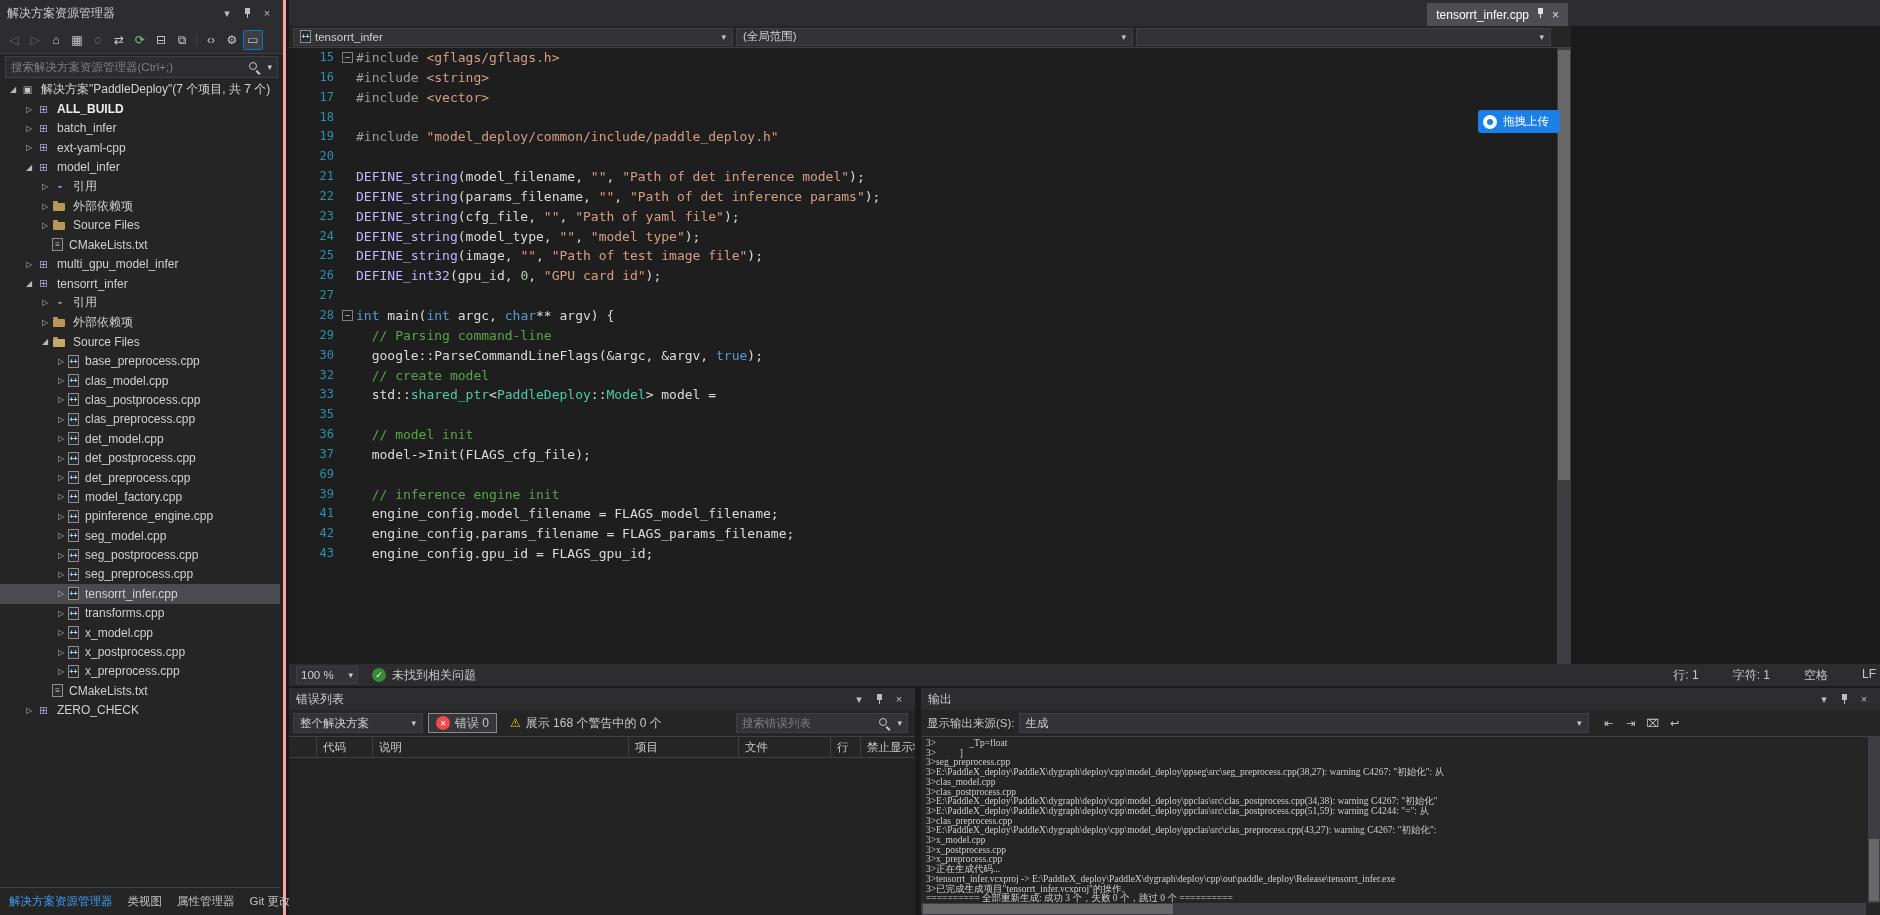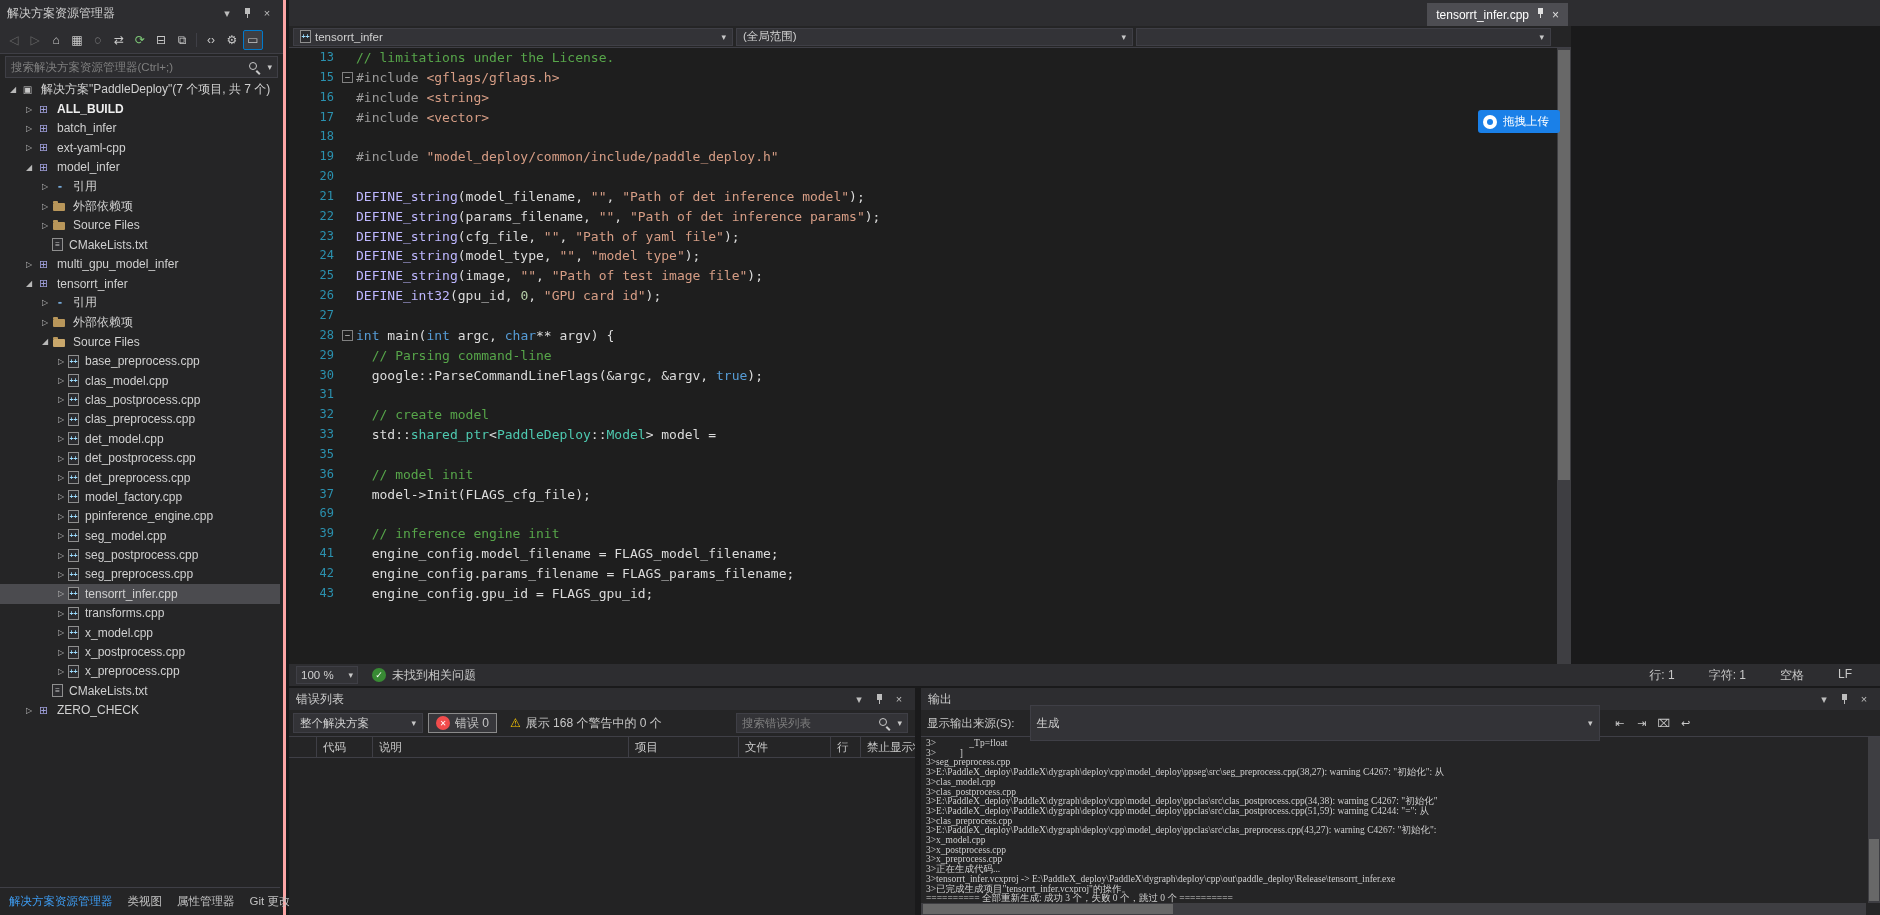--- a/index.html
+++ b/index.html
@@ -64,40 +64,40 @@
 .fold{width:17px;flex:none;display:flex;align-items:center;justify-content:center}
 .fbox{width:11px;height:11px;border:1px solid #808080;color:#c8c8c8;font-size:9px;line-height:9px;text-align:center;background:#1e1e1e}
 .ct{flex:1}
 .tk-cm{color:#57a64a}.tk-pp{color:#9b9b9b}.tk-st{color:#d69d85}.tk-mc{color:#beb7ff}
 .tk-kw{color:#569cd6}.tk-ty{color:#4ec9b0}.tk-nm{color:#b5cea8}.tk-pl{color:#dcdcdc}
 #vscroll{position:absolute;left:1268px;top:48px;width:14px;height:616px;background:#3e3e42}
 #vscroll .thumb{position:absolute;left:1px;right:1px;top:2px;height:430px;background:#686868}
 #estatus{position:absolute;left:0;right:0;top:664px;height:22px;background:#2d2d30;display:flex;align-items:center;font-size:12px;color:#c8c8c8}
 #zoomdd{display:flex;align-items:center;margin-left:7px;width:62px;height:18px;padding:0 4px}
 .okc{width:14px;height:14px;border-radius:50%;background:#388a34;color:#fff;font-size:9px;display:inline-flex;align-items:center;justify-content:center;margin:0 6px 0 14px;flex:none}
-.statR{margin-left:auto;display:flex;gap:34px;padding-right:28px;white-space:nowrap}
+.statR{margin-left:auto;display:flex;gap:34px;padding-right:4px;white-space:nowrap}
 
 #panels{position:absolute;left:0;right:0;top:688px;bottom:0}
 #errorlist{position:absolute;left:0;top:0;bottom:0;width:626px;background:#252526}
 .etoolbar{height:27px;display:flex;align-items:center;gap:5px;padding:0 4px;border-bottom:1px solid #3f3f46;background:#252526}
 #scope-dd{width:130px;height:20px}
 .filterbtn{height:20px;display:flex;align-items:center;gap:5px;padding:0 7px;font-size:12px;color:#c8c8c8;border:1px solid transparent;white-space:nowrap}
 .filterbtn.boxed{border-color:#8a8a8a;background:#37373b}
 .errc{width:14px;height:14px;border-radius:50%;background:#f14c4c;color:#fff;font-size:8px;display:inline-flex;align-items:center;justify-content:center;font-weight:bold;flex:none}
 .warnt{color:#fc0;font-size:12px}
 .esearch{margin-left:auto;margin-right:3px;width:172px;height:20px;background:#333337;border:1px solid #3f3f46;display:flex;align-items:center;padding:0 5px}
 .esearch input{flex:1;min-width:0;background:transparent;border:0;outline:none;color:#bbb;font-size:11.5px;font-family:Liberation Mono, monospace}
 .esearch input::placeholder{color:#7f7f7f}
 .ehead{position:absolute;left:0;right:0;top:49px;height:21px;display:flex;border-bottom:1px solid #3f3f46;background:#252526}
 .ecol{border-right:1px solid #3f3f46;display:flex;align-items:center;padding:0 6px;font-size:11.5px;color:#c8c8c8;white-space:nowrap;overflow:hidden}
 .c0{width:28px}.c1{width:56px}.c2{width:256px}.c3{width:110px}.c4{width:92px}.c5{width:30px}.c6{flex:1;border-right:0}
 .ebody{position:absolute;left:0;right:0;top:70px;bottom:0;background:#232324}
 #output{position:absolute;left:632px;right:0;top:0;bottom:0;background:#252526}
 .otoolbar{height:27px;display:flex;align-items:center;padding:0 6px;border-bottom:1px solid #3f3f46;font-size:11.5px;white-space:nowrap}
-#odd{width:570px;height:36px;margin-left:15px}
+#odd{width:570px;height:20px;margin-left:4px}
 .oicons{display:flex;gap:2px;margin-left:10px}
 .oicons .tbi{font-size:11px}
 #output-text{position:absolute;left:5px;right:16px;top:51px;bottom:12px;overflow:hidden;font-family:Liberation Serif, serif;font-size:9.5px;line-height:9.7px;color:#d0d0d0;white-space:pre}
 #ohscroll{position:absolute;left:0;right:14px;bottom:0;height:12px;background:#3e3e42}
 #ohscroll .thumb{position:absolute;left:2px;top:1px;bottom:1px;width:250px;background:#686868}
 #ovscroll{position:absolute;right:0;top:49px;bottom:12px;width:12px;background:#3e3e42}
 #ovscroll .thumb{position:absolute;left:1px;right:1px;bottom:2px;height:62px;background:#686868}
 
 #upload-btn{position:absolute;left:1478px;top:110px;height:23px;display:flex;align-items:center;gap:6px;padding:0 11px 0 5px;background:#1a80e8;border-radius:3px;color:#fff;font-size:11.5px;z-index:50;white-space:nowrap}
 .upc{position:relative;width:14px;height:14px;background:#fff;border-radius:50%;flex:none}
@@ -334,38 +334,36 @@
         <span>(全局范围)</span>
         <span class="dda">▾</span>
       </div>
       <div class="ddl" id="dd-member">
         <span class="dda">▾</span>
       </div>
     </div>
 
     <div id="editor">
       <div id="code-lines">
-          <div class="cl"><span class="ln">13</span><span class="fold"></span><span class="ct"><span class="tk-cm">// limitations under the License.</span></span></div>
           <div class="cl"><span class="ln">15</span><span class="fold"><span class="fbox">−</span></span><span class="ct"><span class="tk-pp">#include </span><span class="tk-st">&lt;gflags/gflags.h&gt;</span></span></div>
           <div class="cl"><span class="ln">16</span><span class="fold"></span><span class="ct"><span class="tk-pp">#include </span><span class="tk-st">&lt;string&gt;</span></span></div>
           <div class="cl"><span class="ln">17</span><span class="fold"></span><span class="ct"><span class="tk-pp">#include </span><span class="tk-st">&lt;vector&gt;</span></span></div>
           <div class="cl"><span class="ln">18</span><span class="fold"></span><span class="ct"></span></div>
           <div class="cl"><span class="ln">19</span><span class="fold"></span><span class="ct"><span class="tk-pp">#include </span><span class="tk-st">"model_deploy/common/include/paddle_deploy.h"</span></span></div>
           <div class="cl"><span class="ln">20</span><span class="fold"></span><span class="ct"></span></div>
           <div class="cl"><span class="ln">21</span><span class="fold"></span><span class="ct"><span class="tk-mc">DEFINE_string</span><span class="tk-pl">(model_filename, </span><span class="tk-st">""</span><span class="tk-pl">, </span><span class="tk-st">"Path of det inference model"</span><span class="tk-pl">);</span></span></div>
           <div class="cl"><span class="ln">22</span><span class="fold"></span><span class="ct"><span class="tk-mc">DEFINE_string</span><span class="tk-pl">(params_filename, </span><span class="tk-st">""</span><span class="tk-pl">, </span><span class="tk-st">"Path of det inference params"</span><span class="tk-pl">);</span></span></div>
           <div class="cl"><span class="ln">23</span><span class="fold"></span><span class="ct"><span class="tk-mc">DEFINE_string</span><span class="tk-pl">(cfg_file, </span><span class="tk-st">""</span><span class="tk-pl">, </span><span class="tk-st">"Path of yaml file"</span><span class="tk-pl">);</span></span></div>
           <div class="cl"><span class="ln">24</span><span class="fold"></span><span class="ct"><span class="tk-mc">DEFINE_string</span><span class="tk-pl">(model_type, </span><span class="tk-st">""</span><span class="tk-pl">, </span><span class="tk-st">"model type"</span><span class="tk-pl">);</span></span></div>
           <div class="cl"><span class="ln">25</span><span class="fold"></span><span class="ct"><span class="tk-mc">DEFINE_string</span><span class="tk-pl">(image, </span><span class="tk-st">""</span><span class="tk-pl">, </span><span class="tk-st">"Path of test image file"</span><span class="tk-pl">);</span></span></div>
           <div class="cl"><span class="ln">26</span><span class="fold"></span><span class="ct"><span class="tk-mc">DEFINE_int32</span><span class="tk-pl">(gpu_id, </span><span class="tk-nm">0</span><span class="tk-pl">, </span><span class="tk-st">"GPU card id"</span><span class="tk-pl">);</span></span></div>
           <div class="cl"><span class="ln">27</span><span class="fold"></span><span class="ct"></span></div>
           <div class="cl"><span class="ln">28</span><span class="fold"><span class="fbox">−</span></span><span class="ct"><span class="tk-kw">int</span><span class="tk-pl"> main(</span><span class="tk-kw">int</span><span class="tk-pl"> argc, </span><span class="tk-kw">char</span><span class="tk-pl">** argv) {</span></span></div>
           <div class="cl"><span class="ln">29</span><span class="fold"></span><span class="ct"><span class="tk-pl">  </span><span class="tk-cm">// Parsing command-line</span></span></div>
           <div class="cl"><span class="ln">30</span><span class="fold"></span><span class="ct"><span class="tk-pl">  google::ParseCommandLineFlags(&amp;argc, &amp;argv, </span><span class="tk-kw">true</span><span class="tk-pl">);</span></span></div>
-          <div class="cl"><span class="ln">31</span><span class="fold"></span><span class="ct"></span></div>
           <div class="cl"><span class="ln">32</span><span class="fold"></span><span class="ct"><span class="tk-pl">  </span><span class="tk-cm">// create model</span></span></div>
           <div class="cl"><span class="ln">33</span><span class="fold"></span><span class="ct"><span class="tk-pl">  std::</span><span class="tk-ty">shared_ptr</span><span class="tk-pl">&lt;</span><span class="tk-ty">PaddleDeploy</span><span class="tk-pl">::</span><span class="tk-ty">Model</span><span class="tk-pl">&gt; model =</span></span></div>
           <div class="cl"><span class="ln">35</span><span class="fold"></span><span class="ct"></span></div>
           <div class="cl"><span class="ln">36</span><span class="fold"></span><span class="ct"><span class="tk-pl">  </span><span class="tk-cm">// model init</span></span></div>
           <div class="cl"><span class="ln">37</span><span class="fold"></span><span class="ct"><span class="tk-pl">  model-&gt;Init(FLAGS_cfg_file);</span></span></div>
           <div class="cl"><span class="ln">69</span><span class="fold"></span><span class="ct"></span></div>
           <div class="cl"><span class="ln">39</span><span class="fold"></span><span class="ct"><span class="tk-pl">  </span><span class="tk-cm">// inference engine init</span></span></div>
           <div class="cl"><span class="ln">41</span><span class="fold"></span><span class="ct"><span class="tk-pl">  engine_config.model_filename = FLAGS_model_filename;</span></span></div>
           <div class="cl"><span class="ln">42</span><span class="fold"></span><span class="ct"><span class="tk-pl">  engine_config.params_filename = FLAGS_params_filename;</span></span></div>
           <div class="cl"><span class="ln">43</span><span class="fold"></span><span class="ct"><span class="tk-pl">  engine_config.gpu_id = FLAGS_gpu_id;</span></span></div>

